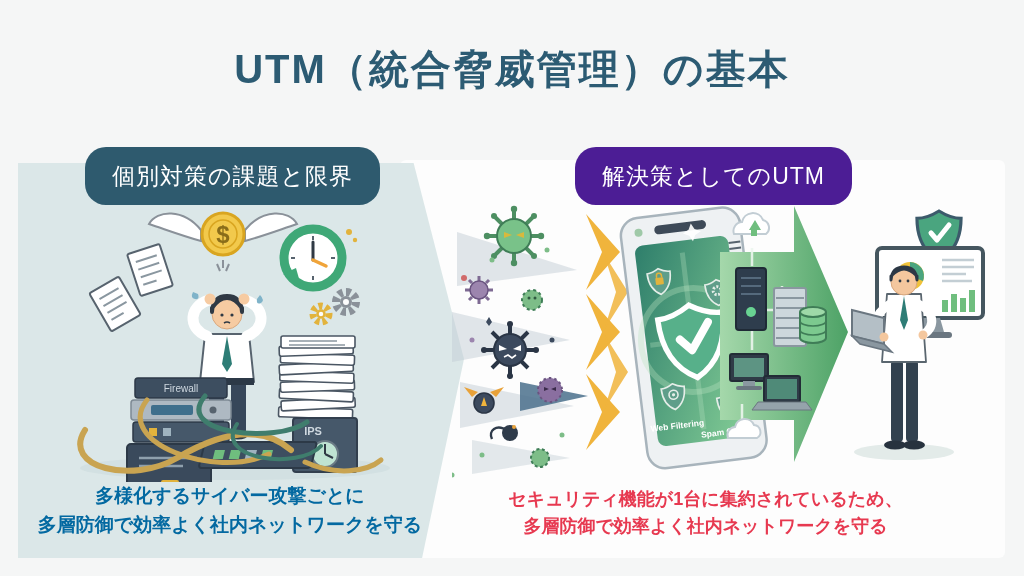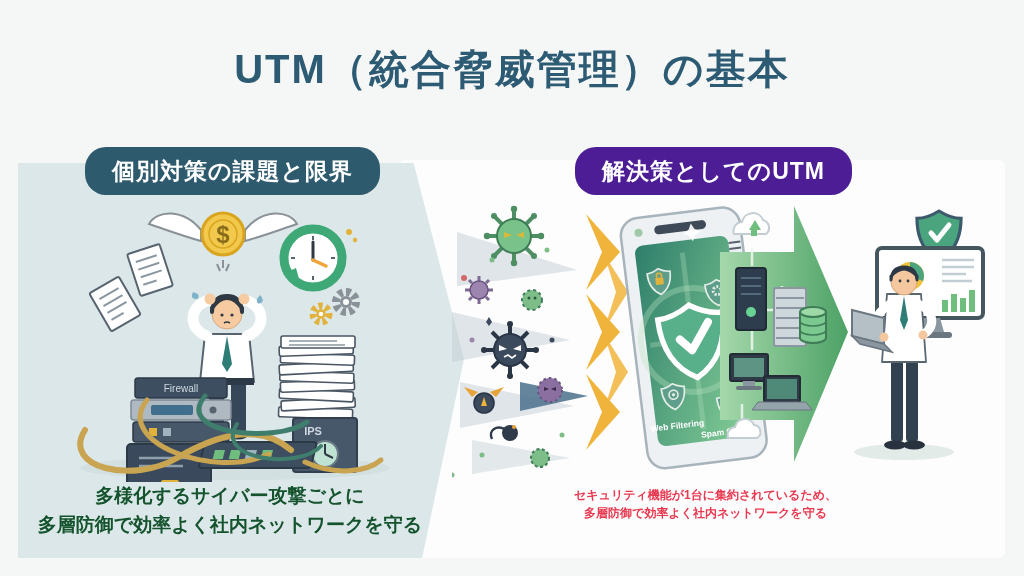--- a/index.html
+++ b/index.html
@@ -5,28 +5,28 @@
   html,body{margin:0;padding:0;}
   body{width:1024px;height:576px;position:relative;overflow:hidden;
        background:#f5f6f6;font-family:"Liberation Sans","DejaVu Sans",sans-serif;}
   .title{position:absolute;top:42px;left:0;width:1024px;text-align:center;
          font-size:40px;font-weight:800;color:#2c5b73;letter-spacing:2px;}
   .panel-right{position:absolute;left:400px;top:160px;width:605px;height:398px;
          background:#fdfdfd;border-radius:6px;}
   .panel-left{position:absolute;left:18px;top:163px;width:446px;height:395px;
          background:#dbe7e8;
          clip-path:polygon(0% 0%,88.7% 0%,100% 49.6%,90.6% 100%,0% 100%);}
-  .badge{position:absolute;top:147px;height:48px;border-radius:21px;color:#ffffff;
-         font-weight:700;font-size:23px;display:flex;align-items:center;
-         justify-content:center;padding:0 27px;letter-spacing:1px;white-space:nowrap;}
+  .badge{position:absolute;top:147px;height:40px;border-radius:21px;color:#ffffff;
+         font-weight:400;font-size:23px;display:flex;align-items:center;
+         justify-content:center;padding:9px 27px;letter-spacing:1px;white-space:nowrap;}
   .badge-left{left:85px;background:#2e5a6e;}
   .badge-right{left:575px;background:#4c1d95;}
   .caption{position:absolute;text-align:center;font-weight:700;line-height:1.5;}
-  .caption-left{left:25px;width:410px;top:482px;color:#14532d;font-size:19px;}
-  .caption-right{left:478px;width:455px;top:486px;color:#e73950;font-size:12px;}
+  .caption-left{left:25px;width:410px;top:482px;color:#0369a1;font-size:19px;}
+  .caption-right{left:478px;width:455px;top:486px;color:#e73950;font-size:18px;}
   .illu{position:absolute;}
   #illu-left{left:55px;top:192px;}
   #illu-right{left:452px;top:190px;}
   svg text{font-family:"Liberation Sans","DejaVu Sans",sans-serif;}
 </style>
 </head>
 <body>
 
 <div class="panel-right"></div>
 <div class="panel-left"></div>

